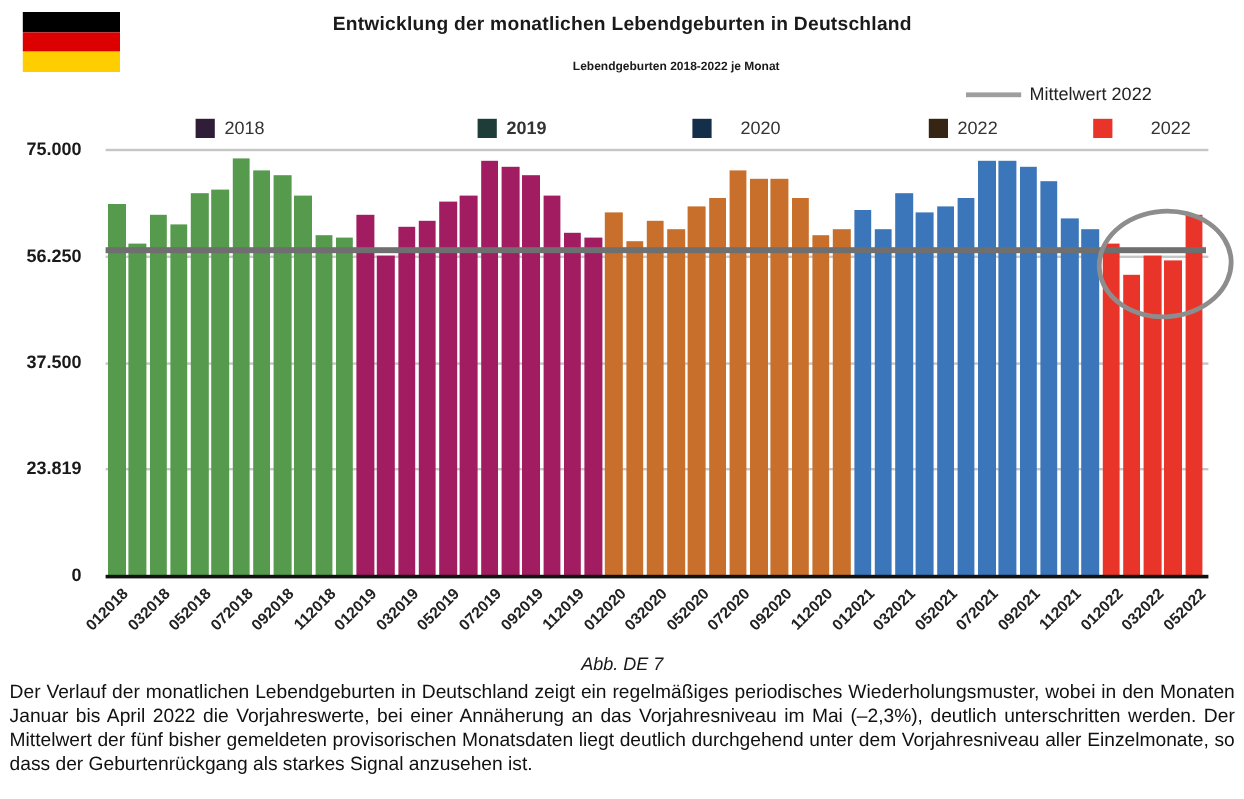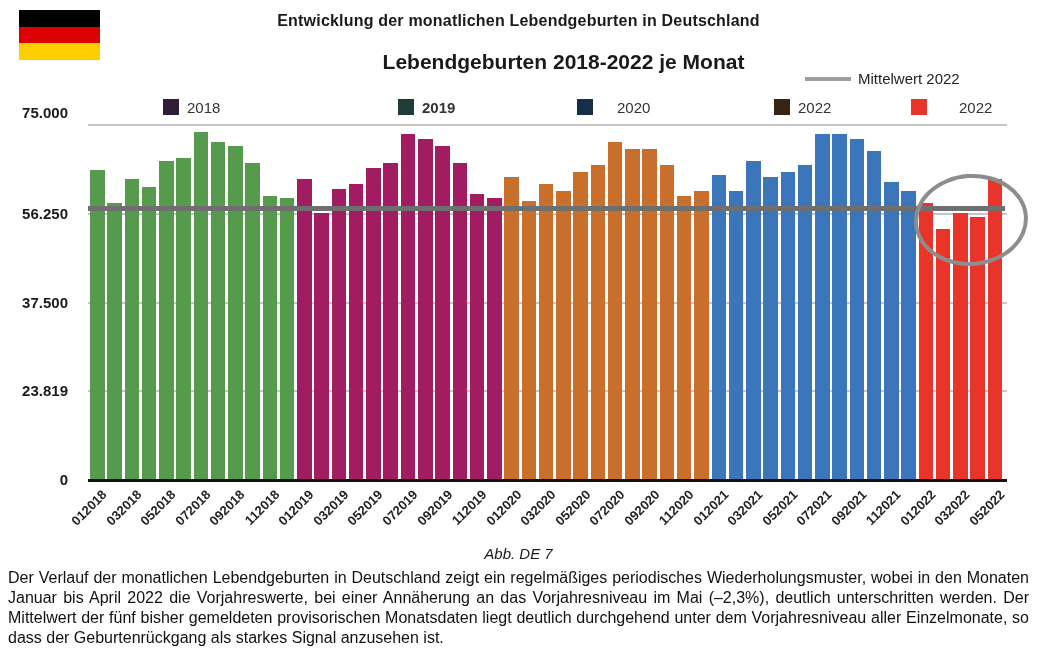--- a/index.html
+++ b/index.html
@@ -7,21 +7,21 @@
         font-family:"Liberation Sans", sans-serif;color:#1a1a1a;overflow:hidden;}
 
   
   #flag{position:absolute;left:19px;top:10px;width:81px;height:50px;}
   #flag .stripe{width:100%;height:33.333%;}
 
   
   #title{position:absolute;left:0;top:12px;width:100%;text-align:center;
          font-size:16px;font-weight:bold;letter-spacing:0.2px;}
   #subtitle{position:absolute;left:90px;top:50px;width:947px;text-align:center;
-            font-size:21px;font-weight:bold;}
+            font-size:10px;font-weight:bold;}
 
   
   .legend-swatch{position:absolute;width:16px;height:16px;top:99px;}
   .legend-label{position:absolute;top:99px;font-size:15px;color:#333;}
   #mean-legend-line{position:absolute;left:805px;top:77px;width:46px;height:4px;background:#9e9e9e;}
   #mean-legend-label{position:absolute;left:858px;top:70px;font-size:15px;color:#222;}
 
   
   #plot{position:absolute;left:0;top:0;width:1037px;height:540px;}
   .gridline{position:absolute;left:88px;width:919px;height:2px;background:#c6c6c6;}
@@ -52,21 +52,21 @@
     </div>
 
   <div id="title">Entwicklung der monatlichen Lebendgeburten in Deutschland</div>
   <div id="subtitle">Lebendgeburten 2018-2022 je Monat</div>
 
   <div id="mean-legend-line"></div>
   <div id="mean-legend-label">Mittelwert 2022</div>
 
   <div id="plot">
       <div class="gridline" style="top: 124px;"></div>
-      <div class="ytick" style="top: 104px;">75.000</div>
+      <div class="ytick" style="top: 116px;">75.000</div>
       <div class="gridline" style="top: 212.75px;"></div>
       <div class="ytick" style="top: 204.75px;">56.250</div>
       <div class="gridline" style="top: 301.5px;"></div>
       <div class="ytick" style="top: 293.5px;">37.500</div>
       <div class="gridline" style="top: 390.25px;"></div>
       <div class="ytick" style="top: 382.25px;">23.819</div>
       <div class="ytick" style="top: 471px;">0</div>
       <div class="bar" style="left: 90px; width: 14.5px; top: 169.967px; height: 310.033px; background: rgb(86, 154, 77);"></div>
       <div class="bar" style="left: 107.264px; width: 14.5px; top: 203.1px; height: 276.9px; background: rgb(86, 154, 77);"></div>
       <div class="bar" style="left: 124.528px; width: 14.5px; top: 179.433px; height: 300.567px; background: rgb(86, 154, 77);"></div>

